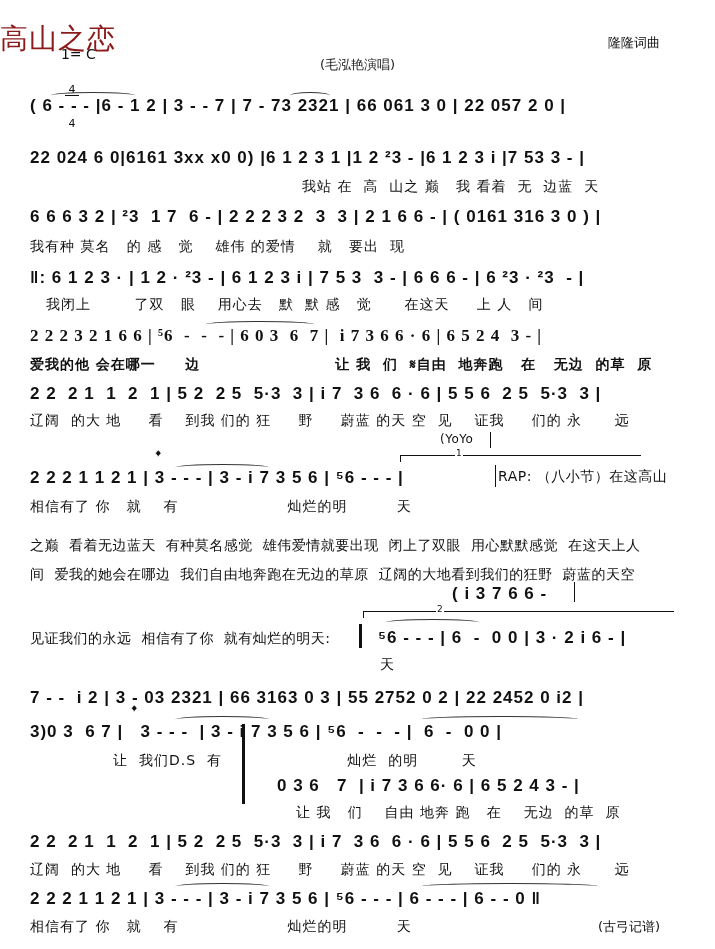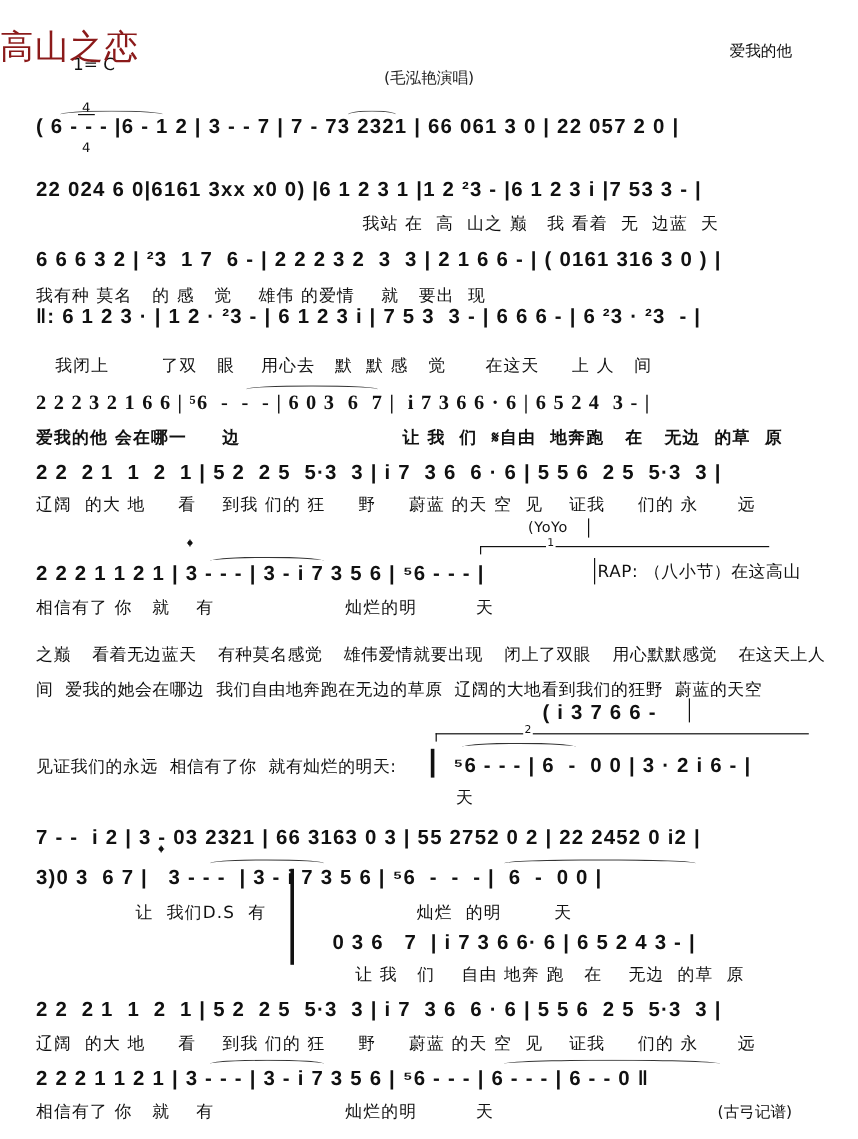--- a/index.html
+++ b/index.html
@@ -28,33 +28,33 @@
 
 <div class="abs key">
   <span>1= C</span>
   <span class="frac">
     <span class="top">4</span>
     <span>4</span>
   </span>
 </div>
 <div class="abs title">高山之恋</div>
 <div class="abs subtitle">(毛泓艳演唱)</div>
-<div class="abs composer">爱我的他</div>
+<div class="abs composer">隆隆词曲</div>
 
 <div class="abs music" style="left:30px;top:96px;">( 6 - - - |6 - 1 2 | 3 - - 7 | 7 - 73 2321 | 66 061 3 0 | 22 057 2 0 |</div>
 <div class="slur" style="left:50px;top:92px;width:86px;"></div>
 <div class="slur" style="left:290px;top:92px;width:40px;"></div>
 
 <div class="abs music" style="left:30px;top:148px;">22 024 6 0|6161 3xx x0 0) |6 1 2 3 1 |1 2 ²3 - |6 1 2 3 i |7 53 3 - |</div>
 <div class="abs lyric" style="left:302px;top:178px;">我站 在  高  山之 巅   我 看着  无  边蓝  天</div>
 
 <div class="abs music" style="left:30px;top:207px;">6 6 6 3 2 | ²3  1 7  6 - | 2 2 2 3 2  3  3 | 2 1 6 6 - | ( 0161 316 3 0 ) |</div>
 <div class="abs lyric" style="left:30px;top:238px;">我有种 莫名   的 感   觉    雄伟 的爱情    就   要出  现</div>
 
-<div class="abs music" style="left:30px;top:254px;">‖: 6 1 2 3 · | 1 2 · ²3 - | 6 1 2 3 i | 7 5 3  3 - | 6 6 6 - | 6 ²3 · ²3  - |</div>
+<div class="abs music" style="left:30px;top:268px;">‖: 6 1 2 3 · | 1 2 · ²3 - | 6 1 2 3 i | 7 5 3  3 - | 6 6 6 - | 6 ²3 · ²3  - |</div>
 <div class="abs lyric" style="left:46px;top:296px;">我闭上        了双   眼    用心去   默  默 感   觉      在这天     上 人   间</div>
 
 <div class="abs music" style="left:30px;top:326px;font-family:Liberation Serif, serif;">2 2 2 3 2 1 6 6 | ⁵6  -  -  - | 6 0 3  6  7 |  i 7 3 6 6 · 6 | 6 5 2 4  3 - |</div>
 <div class="slur" style="left:205px;top:321px;width:110px;"></div>
 <div class="abs lyric" style="left:30px;top:356px;font-weight:bold;">爱我的他 会在哪一     边                       让 我  们  𝄋自由  地奔跑   在   无边  的草  原</div>
 
 <div class="abs music" style="left:30px;top:384px;">2 2  2 1  1  2  1 | 5 2  2 5  5·3  3 | i 7  3 6  6 · 6 | 5 5 6  2 5  5·3  3 |</div>
 <div class="abs lyric" style="left:30px;top:412px;">辽阔  的大 地     看    到我 们的 狂     野     蔚蓝 的天 空  见    证我     们的 永      远</div>
 
 <div class="abs rap" style="left:440px;top:432px;font-size:12px;">(YoYo</div>
@@ -62,21 +62,21 @@
 <div class="bracket" style="left:400px;top:455px;width:240px;"></div>
 <div class="bracket-label" style="left:455px;top:448px;">1</div>
 <div class="coda" style="left:156px;top:448px;">𝄌</div>
 
 <div class="abs music" style="left:30px;top:468px;">2 2 2 1 1 2 1 | 3 - - - | 3 - i 7 3 5 6 | ⁵6 - - - |</div>
 <div class="slur" style="left:175px;top:464px;width:95px;"></div>
 <div class="vbar" style="left:495px;top:465px;width:1px;height:22px;"></div>
 <div class="abs rap" style="left:498px;top:468px;">RAP: （八小节）在这高山</div>
 <div class="abs lyric" style="left:30px;top:498px;">相信有了 你   就    有                    灿烂的明         天</div>
 
-<div class="abs rap" style="left:30px;top:537px;font-family:Liberation Mono, monospace;">之巅  看着无边蓝天  有种莫名感觉  雄伟爱情就要出现  闭上了双眼  用心默默感觉  在这天上人</div>
+<div class="abs rap" style="left:30px;top:537px;">之巅  看着无边蓝天  有种莫名感觉  雄伟爱情就要出现  闭上了双眼  用心默默感觉  在这天上人</div>
 <div class="abs rap" style="left:30px;top:566px;">间  爱我的她会在哪边  我们自由地奔跑在无边的草原  辽阔的大地看到我们的狂野  蔚蓝的天空</div>
 
 <div class="abs music" style="left:452px;top:584px;">( i 3 7 6 6 -</div>
 <div class="vbar" style="left:574px;top:582px;width:1px;height:20px;"></div>
 
 <div class="bracket" style="left:363px;top:611px;width:310px;"></div>
 <div class="bracket-label" style="left:436px;top:604px;">2</div>
 
 <div class="abs rap" style="left:30px;top:630px;">见证我们的永远  相信有了你  就有灿烂的明天:</div>
 <div class="vbar" style="left:359px;top:624px;width:3px;height:24px;"></div>

